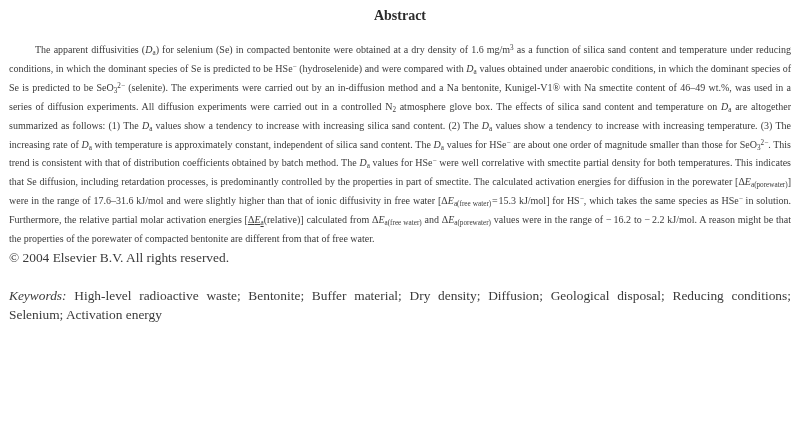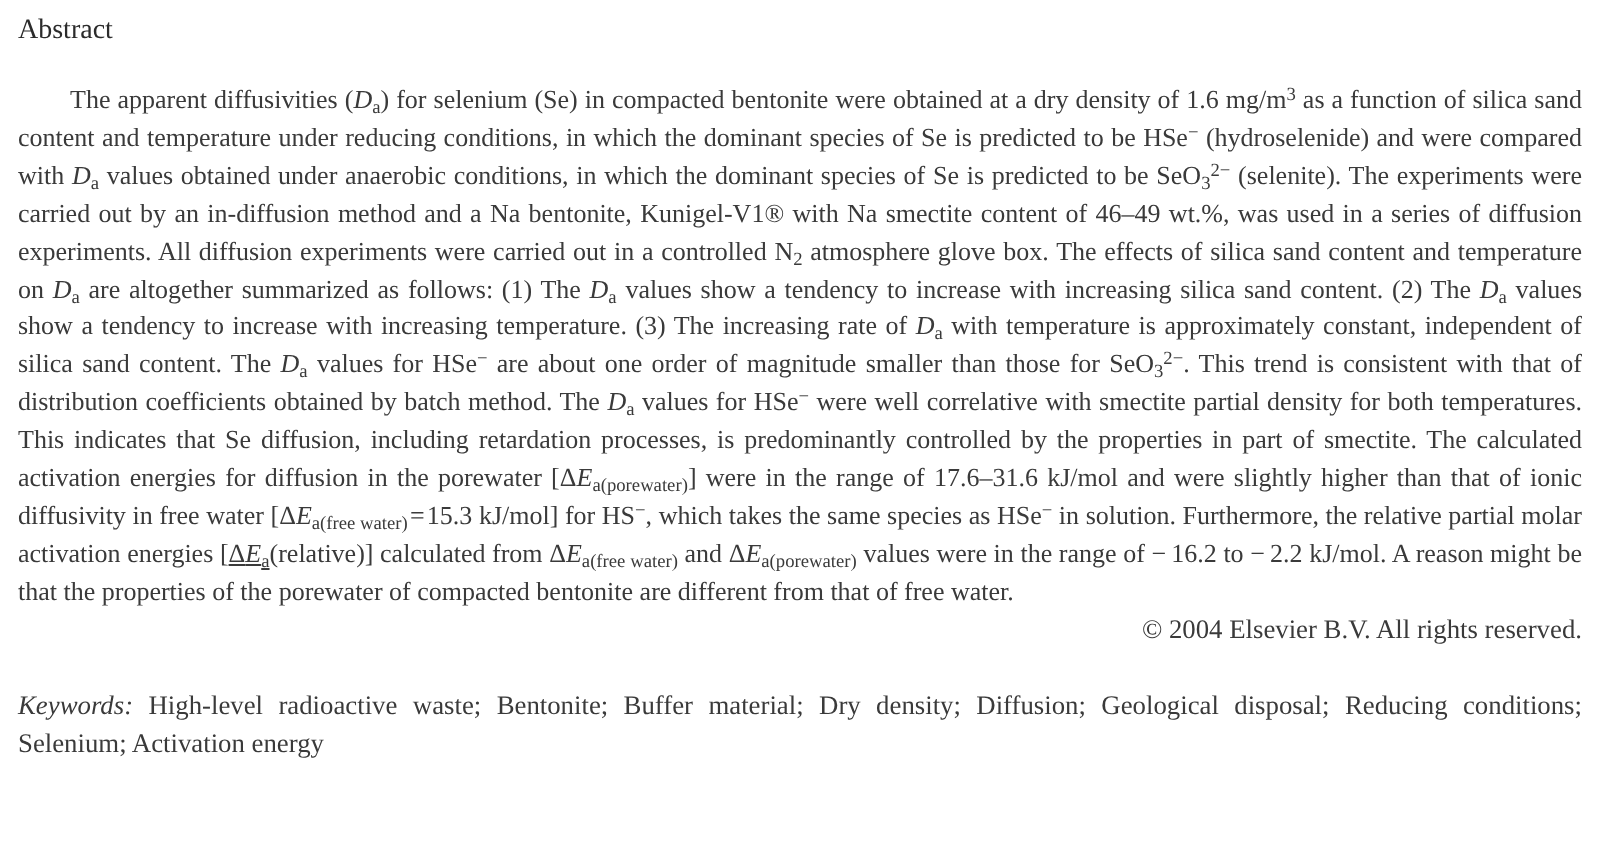--- a/index.html
+++ b/index.html
@@ -12,35 +12,36 @@
     height: 425px;
     overflow: hidden;
     font-family: "Liberation Serif", "DejaVu Serif", serif;
     color: #3a3a3a;
   }
   .page {
     padding: 6px 9px 0 9px;
   }
   .heading {
     font-size: 14px;
-    font-weight: normal;
+    font-weight: bold;
     color: #2b2b2b;
     margin: 2px 0 0 0;
+    text-align: center;
   }
   .abstract {
     margin: 17px 0 0 0;
-    font-size: 13px;
+    font-size: 10px;
     line-height: 18.9px;
     text-align: justify;
     text-indent: 26px;
   }
   .copyright {
     font-size: 13.4px;
     line-height: 18.9px;
-    text-align: right;
+    text-align: left;
   }
   .keywords {
     margin: 19px 0 4px 0;
     font-size: 13.4px;
     line-height: 18.9px;
     text-align: justify;
   }
   .i   { font-style: italic; }
   .u   { text-decoration: underline; }
   .sub { font-size: 0.72em; vertical-align: -0.25em; line-height: 0; }

